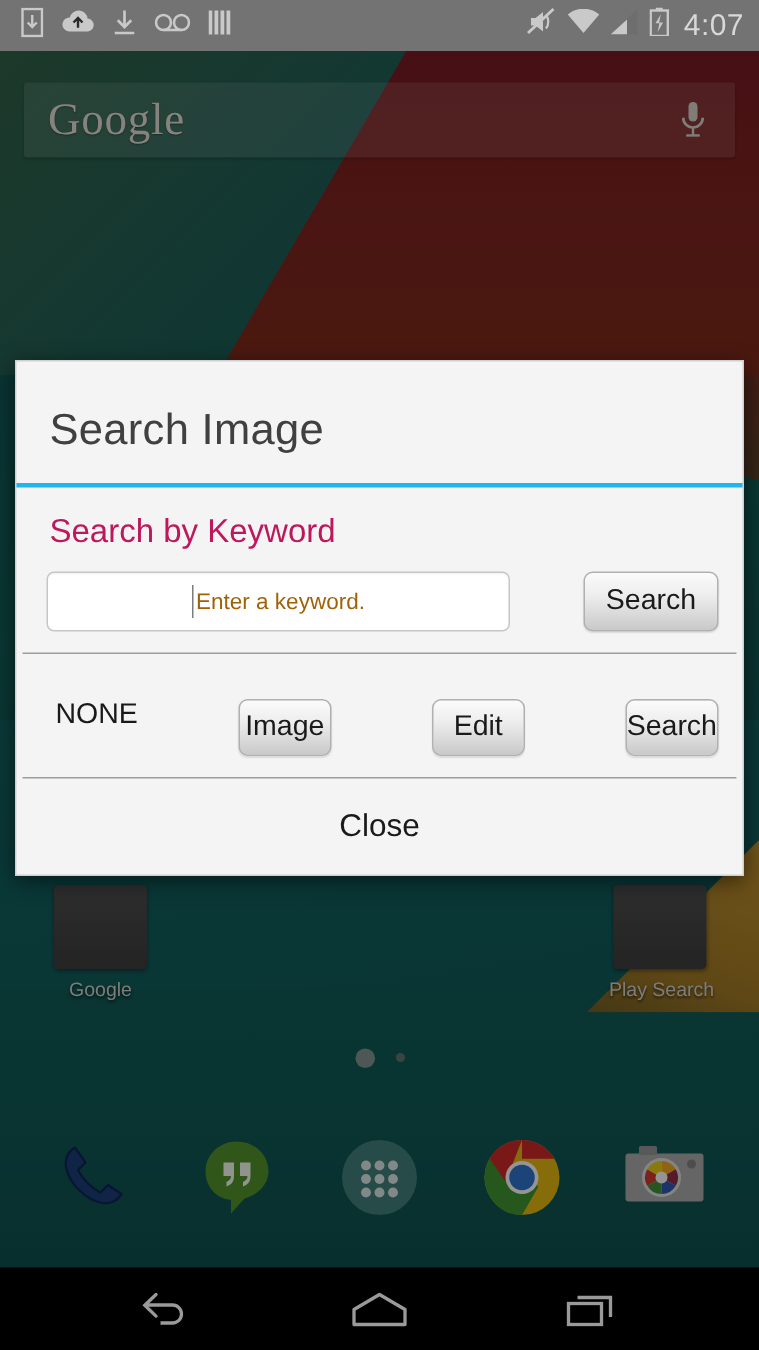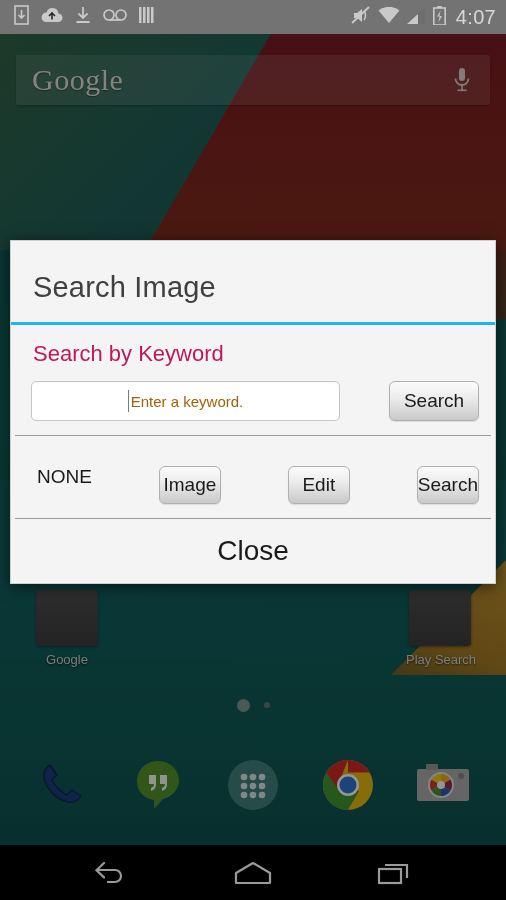--- a/index.html
+++ b/index.html
@@ -101,21 +101,21 @@
     box-shadow:0 1px 1px rgba(0,0,0,.10); cursor:pointer; font-family:"Liberation Sans", sans-serif;margin-left:39px; }
   .btn-search-kw { width:90px; height:40px; }
 
   .divider { height:1px; background:#9c9c9c; margin:0 4px; }
 
   .img-row { display:flex; align-items:flex-start; gap:28px; margin-top:14px; padding-left:10px; }
   .none-label { font-size:19px; color:#1a1a1a; width:88px; text-align:center; }
   .btn-img { width:116px; height:38px; }
 
   .dlg-close { height:64px; display:flex; align-items:center; justify-content:center; cursor:pointer; }
-  .close-label { font-size:28px; color:#1a1a1a;text-align:right; }
+  .close-label { font-size:21px; color:#1a1a1a;text-align:right; }
 </style>
 </head>
 <body>
 
 <div id="screen">
 
   <div class="wallpaper">
     <div class="wp-teal-top"></div>
     <div class="wp-red"></div>
     <div class="wp-green-wedge"></div>

